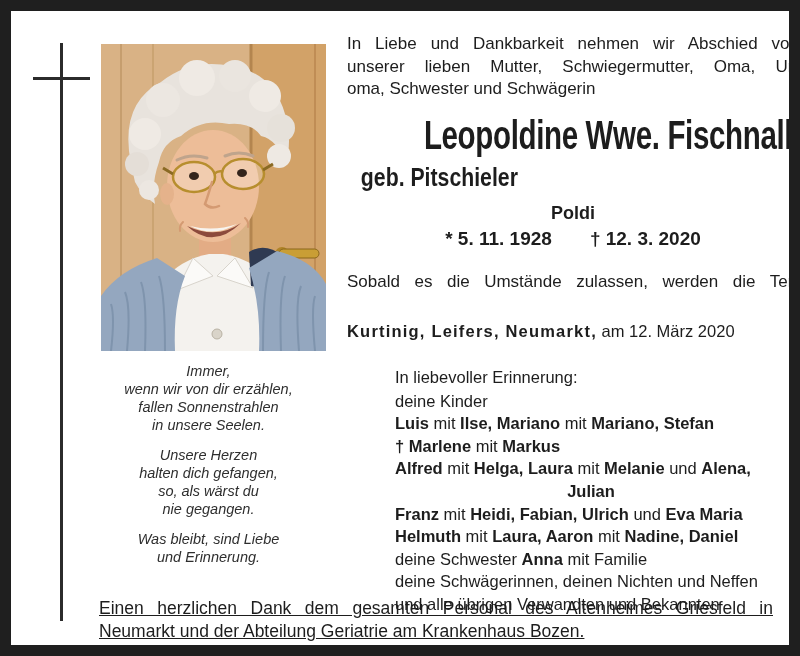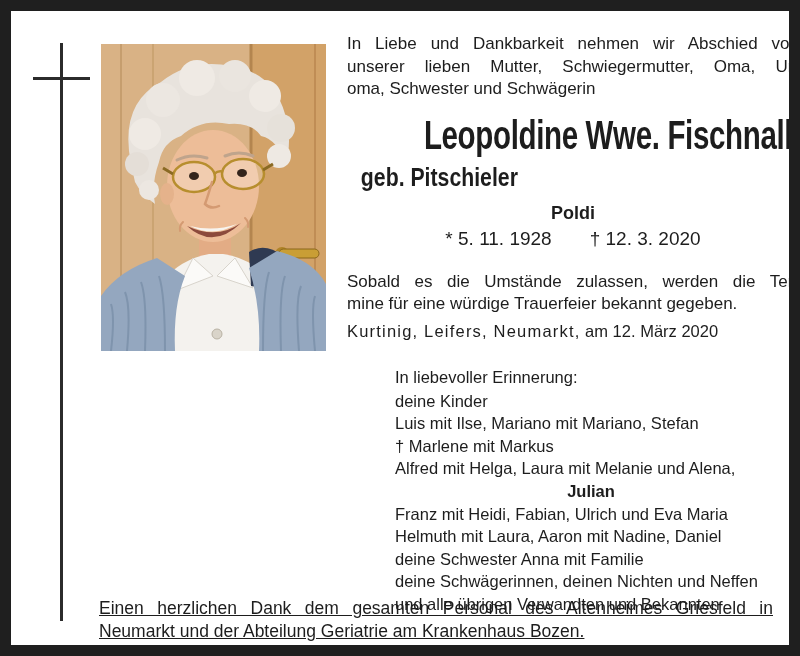--- a/index.html
+++ b/index.html
@@ -21,29 +21,29 @@
   .photo svg{display:block;width:100%;height:100%;}
   
   .rcol{position:absolute;left:336px;width:452px;}
   .intro{top:22px;font-size:17px;line-height:22.5px;}
   .jline{text-align:justify;text-align-last:justify;}
   .name-block{top:101px;text-align:center;}
   .name{display:inline-block;font-size:41px;font-weight:bold;white-space:nowrap;letter-spacing:-0.5px;transform:scaleX(0.72);transform-origin:50% 50%;}
   .maiden-block{top:152px;text-align:left;}
   .maiden{display:inline-block;font-size:25px;font-weight:bold;white-space:nowrap;transform:scaleX(0.85);transform-origin:50% 50%;}
   .nick{top:192px;text-align:center;font-size:18px;font-weight:bold;}
-  .dates{top:217px;text-align:center;font-size:19px;font-weight:normal;white-space:nowrap;}
+  .dates{top:217px;text-align:center;font-size:19px;font-weight:bold;white-space:nowrap;}
   .dates .birth{margin-right:38px;}
   .notice{top:260px;font-size:17px;line-height:22px;}
   .place-date{top:311px;font-size:16.5px;white-space:nowrap;}
-  .place-date .spread{letter-spacing:1.2px;}
+  .place-date .spread{letter-spacing:1.2px;font-weight:bold;}
   .remembrance{top:355px;font-size:16.5px;line-height:22.6px;}
   .remembrance .heading{margin-bottom:1px;}
   .fam-line{margin:0;}
-  .fam-line .b, .fam-line b{font-weight:normal;}
+  .fam-line .b, .fam-line b{font-weight:bold;}
   .fam-center{text-align:center;padding-right:60px;font-weight:bold;}
   
   .poem{position:absolute;left:55px;top:351px;width:285px;text-align:center;font-style:italic;font-size:14.5px;line-height:18px;color:#2e2e2e;}
   .stanza{white-space:pre-line;margin:0 0 12px 0;}
   .stanza:last-child{margin-bottom:0;}
   
   .thanks{position:absolute;left:88px;top:586px;width:674px;font-size:17.5px;line-height:22.5px;text-decoration:underline;}
   .thanks .jfull{text-align:justify;text-align-last:justify;}
   .footer-credit{position:absolute;left:20px;top:633px;font-size:11px;color:#333;}
 </style>
@@ -129,27 +129,38 @@
   <div class="rcol maiden-block" style="position:absolute;">
     <span class="maiden">geb. Pitschieler</span>
   </div>
   <div class="rcol nick" style="position:absolute;text-align:center;">Poldi</div>
   <div class="rcol dates" style="position:absolute;">
     <span class="birth">* 5. 11. 1928</span><span>† 12. 3. 2020</span>
   </div>
 
   <div class="rcol notice" style="position:absolute;">
     <div class="jline">Sobald es die Umstände zulassen, werden die Ter-</div>
-    <div>mine für eine würdige Trauerfeier bekannt gegeben.</div>
   </div>
   <div class="rcol place-date" style="position:absolute;">
     <span class="spread">Kurtinig, Leifers, Neumarkt,</span>
     <span>am 12. März 2020</span>
   </div>
 
+  <div class="poem">
+    <p class="stanza">Immer,
+wenn wir von dir erzählen,
+fallen Sonnenstrahlen
+in unsere Seelen.</p>
+    <p class="stanza">Unsere Herzen
+halten dich gefangen,
+so, als wärst du
+nie gegangen.</p>
+    <p class="stanza">Was bleibt, sind Liebe
+und Erinnerung.</p>
+  </div>
 
   <div class="rcol remembrance" style="position:absolute;margin-left:48px;">
     <div class="heading">In liebevoller Erinnerung:</div>
     <p class="fam-line">deine Kinder</p>
     <p class="fam-line"><span class="b">Luis</span><span> mit </span><span class="b">Ilse, Mariano</span><span> mit </span><span class="b">Mariano, Stefan</span></p>
     <p class="fam-line"><span class="b">† Marlene</span><span> mit </span><span class="b">Markus</span></p>
     <p class="fam-line"><span class="b">Alfred</span><span> mit </span><span class="b">Helga, Laura</span><span> mit </span><span class="b">Melanie</span><span> und </span><span class="b">Alena,</span></p>
     <p class="fam-line fam-center">Julian</p>
     <p class="fam-line"><span class="b">Franz</span><span> mit </span><span class="b">Heidi, Fabian, Ulrich</span><span> und </span><span class="b">Eva Maria</span></p>
     <p class="fam-line"><span class="b">Helmuth</span><span> mit </span><span class="b">Laura, Aaron</span><span> mit </span><span class="b">Nadine, Daniel</span></p>

